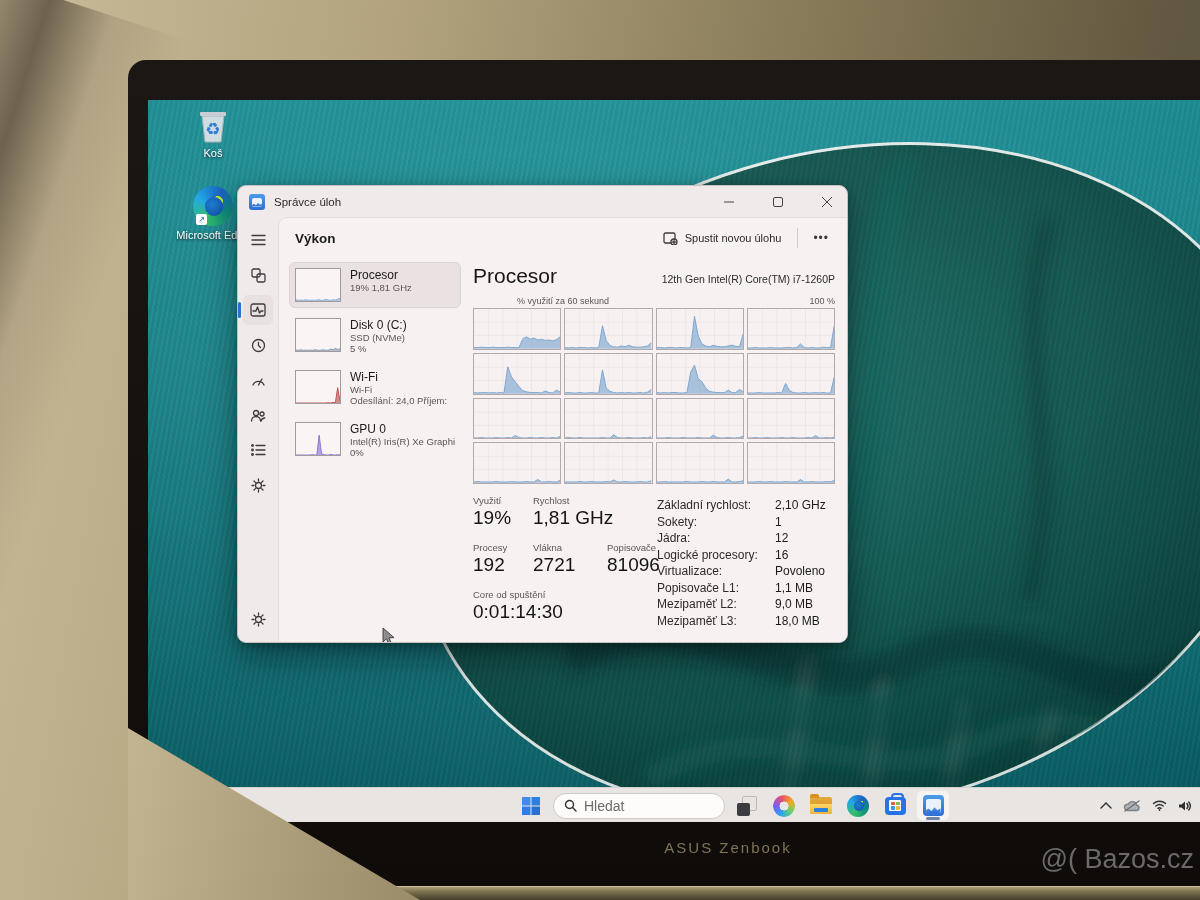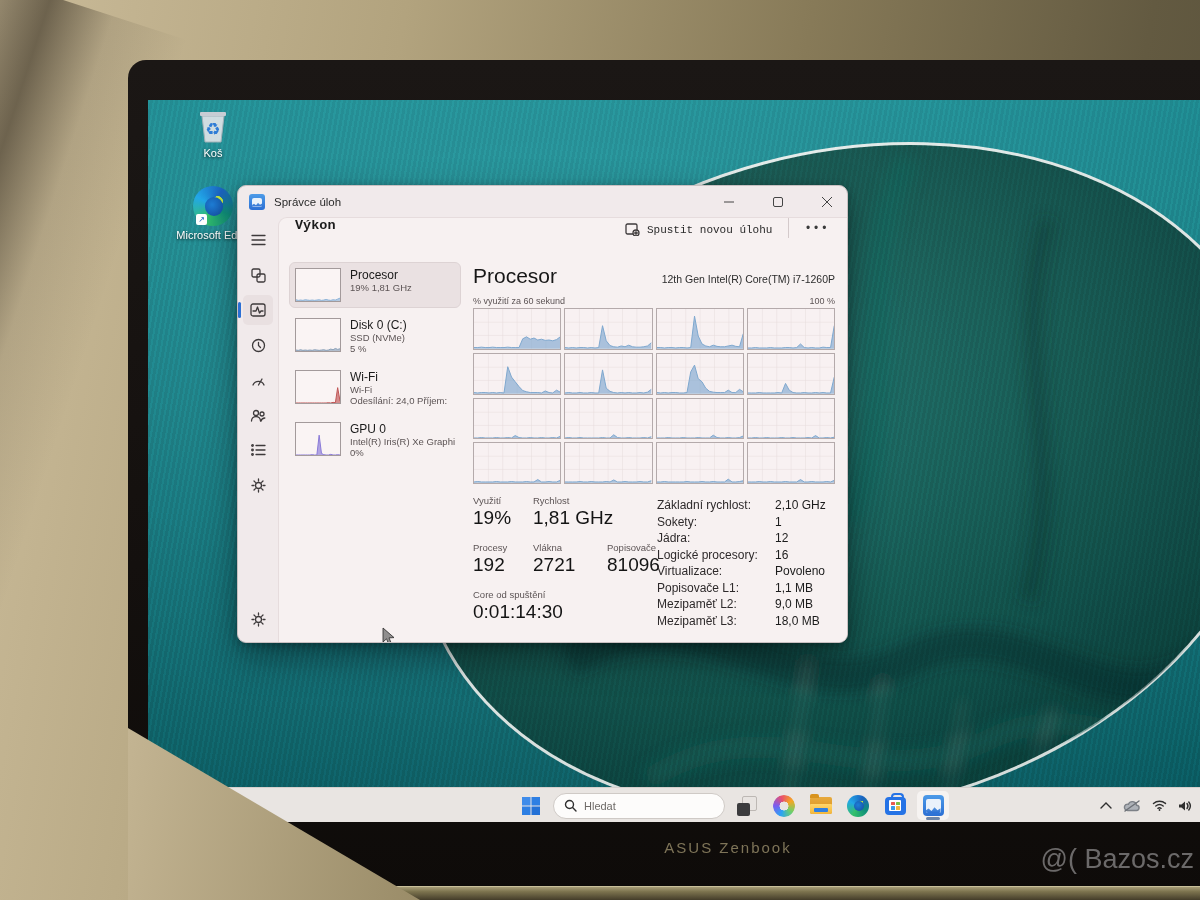--- a/index.html
+++ b/index.html
@@ -44,21 +44,21 @@
   .taskbar{position:absolute;left:0;right:0;top:687px;height:35px;background:#e9e5e2;
      border-top:1px solid #d5d0cd;}
   .tb-weather{position:absolute;left:14px;top:2px;display:flex;align-items:center;gap:6px;}
   .tb-weather .t1{font-size:11px;color:#333;}
   .tb-weather .t2{font-size:10.5px;color:#555;}
   .wbadge{position:absolute;right:-5px;top:-5px;width:13px;height:13px;border-radius:50%;background:#d83b2e;
      color:#fff;font-size:9px;display:flex;align-items:center;justify-content:center;}
   .tb-center{position:absolute;left:368px;top:0;height:35px;display:flex;align-items:center;gap:7px;}
   .searchpill{width:172px;height:26px;background:#fdfcfb;border:1px solid #cfcac6;border-radius:13px;
      display:flex;align-items:center;gap:7px;padding-left:10px;box-sizing:border-box;}
-  .searchpill span{font-size:11px;color:#6e6a67;text-align:center;}
+  .searchpill span{font-size:14px;color:#6e6a67;text-align:center;}
   .tbicon{width:30px;height:30px;display:flex;align-items:center;justify-content:center;}
   .tm-active{background:#f6f3f1;border-radius:5px;position:relative;width:32px;height:29px;}
   .tm-active::after{content:"";position:absolute;bottom:0;left:50%;transform:translateX(-50%);
      width:14px;height:3px;border-radius:2px;background:#6f86a8;}
   .tb-tray{position:absolute;right:4px;top:0;height:35px;display:flex;align-items:center;gap:11px;padding-right:4px;}
   
   .folder{width:22px;height:17px;position:relative;}
   .folder .back{position:absolute;inset:0;background:linear-gradient(180deg,#e7a93c,#d8931d);border-radius:2px;}
   .folder .back::before{content:"";position:absolute;left:0;top:-3px;width:9px;height:4px;background:#d8931d;border-radius:2px 2px 0 0;}
   .folder .front{position:absolute;left:0;right:0;bottom:0;height:10px;background:linear-gradient(180deg,#ffd56a,#f3b63a);border-radius:1px 1px 2px 2px;}
@@ -88,38 +88,38 @@
   .wbtn{width:40px;height:31px;display:flex;align-items:center;justify-content:center;color:#444;}
   .wbody{position:absolute;left:0;right:0;top:31px;bottom:0;display:flex;}
   .rail{width:40px;display:flex;flex-direction:column;align-items:center;padding-top:8px;gap:0;}
   .rail .ritem{width:30px;height:30px;margin-bottom:5px;display:flex;align-items:center;justify-content:center;
       border-radius:5px;position:relative;color:#3e3a3b;}
   .rail .ritem.sel{background:#e9e0e1;}
   .rail .ritem.sel::before{content:"";position:absolute;left:-5px;top:7px;width:3px;height:16px;border-radius:2px;background:#2b6fd4;}
   .rail .spacer{flex:1;}
   .card{flex:1;background:#f7f1f1;border-top-left-radius:9px;border-left:1px solid #e6dcdd;border-top:1px solid #e6dcdd;
       display:flex;flex-direction:column;overflow:hidden;position:relative;}
-  .chead{height:40px;display:flex;align-items:flex-start;padding:0 10px 0 16px;font-family:Liberation Mono, monospace;}
+  .chead{height:40px;display:flex;align-items:center;padding:0 10px 0 16px;}
   .chead .tab{font-size:13.5px;font-weight:bold;flex:1;}
   .newtask{display:flex;align-items:center;gap:7px;font-size:11px;color:#2a2a2a;padding:5px 9px;border-radius:4px;}
   .vdiv{width:1px;height:20px;background:#d4cacb;margin:0 7px;}
   .more{font-size:12px;color:#3a3a3a;letter-spacing:1px;padding:4px 8px;}
   .cbody{flex:1;display:flex;padding:4px 12px 10px 10px;gap:12px;}
   .plist{width:172px;display:flex;flex-direction:column;gap:4px;}
   .pitem{display:flex;gap:9px;padding:6px 6px;border-radius:6px;align-items:flex-start;}
   .pitem.sel{background:#eae1e2;border:1px solid #ddd3d4;padding:5px;}
   .pthumb{width:44px;height:32px;background:#faf4f4;border:1px solid #a39a9b;position:relative;flex:none;overflow:hidden;}
   .ptext{min-width:0;}
   .ptext .nm{font-size:12px;color:#1b1b1b;}
   .ptext .sub{font-size:9.5px;color:#5c5455;white-space:nowrap;overflow:hidden;max-width:108px;}
   .pmain{flex:1;display:flex;flex-direction:column;min-width:0;}
   .pmhead{display:flex;align-items:baseline;justify-content:space-between;margin-top:2px;}
   .pmhead .h1{font-size:21px;color:#171717;}
   .pmhead .chip{font-size:10.5px;color:#2c2c2c;}
-  .glabelrow{display:flex;justify-content:space-between;font-size:9px;color:#5c5455;margin-top:8px;margin-bottom:2px;}
+  .glabelrow{display:flex;justify-content:space-between;font-size:9px;color:#5c5455;margin-top:8px;margin-bottom:2px;margin-left:44px;}
   #cpu-grid{display:grid;grid-template-columns:repeat(4,1fr);grid-auto-rows:1fr;gap:3px;height:176px;}
   .gcell{border:1px solid #b4aaab;background:#f8f1f2;position:relative;}
   .gcell svg{position:absolute;inset:0;width:100%;height:100%;}
   .statsrow{display:flex;margin-top:11px;gap:6px;}
   .bigstats{width:178px;flex:none;display:grid;grid-template-columns:52px 66px auto;column-gap:8px;row-gap:9px;gap:8px;}
   .stat .sl{font-size:9.5px;color:#5c5455;}
   .stat .sv{font-size:19px;color:#141414;margin-top:1px;white-space:nowrap;}
   .stat.wide{grid-column:1 / span 3;}
   .specs{flex:1;display:grid;grid-template-columns:112px auto;column-gap:6px;row-gap:2.5px;
      font-size:12px;color:#2e2a2b;align-content:start;padding-top:3px;}

